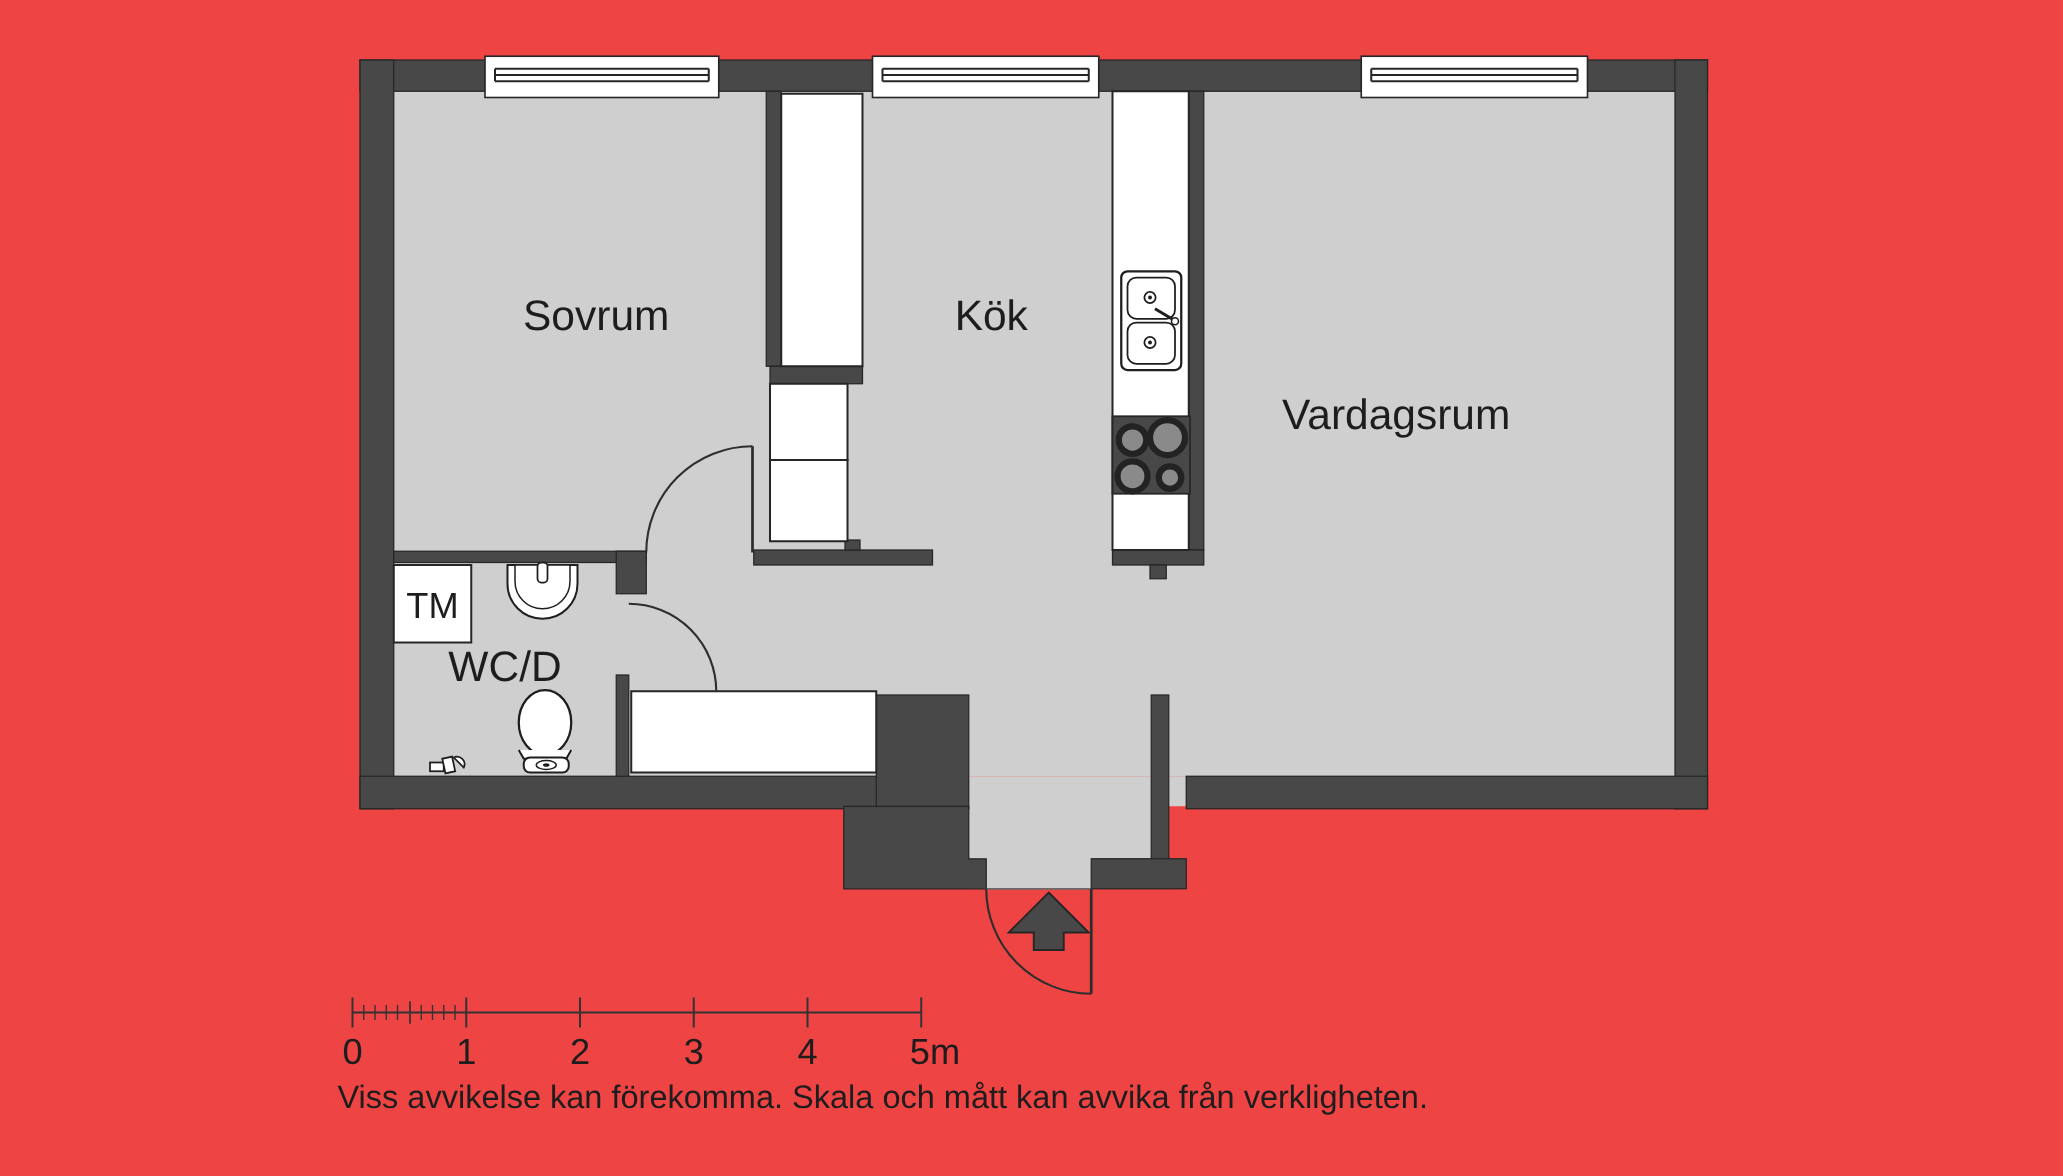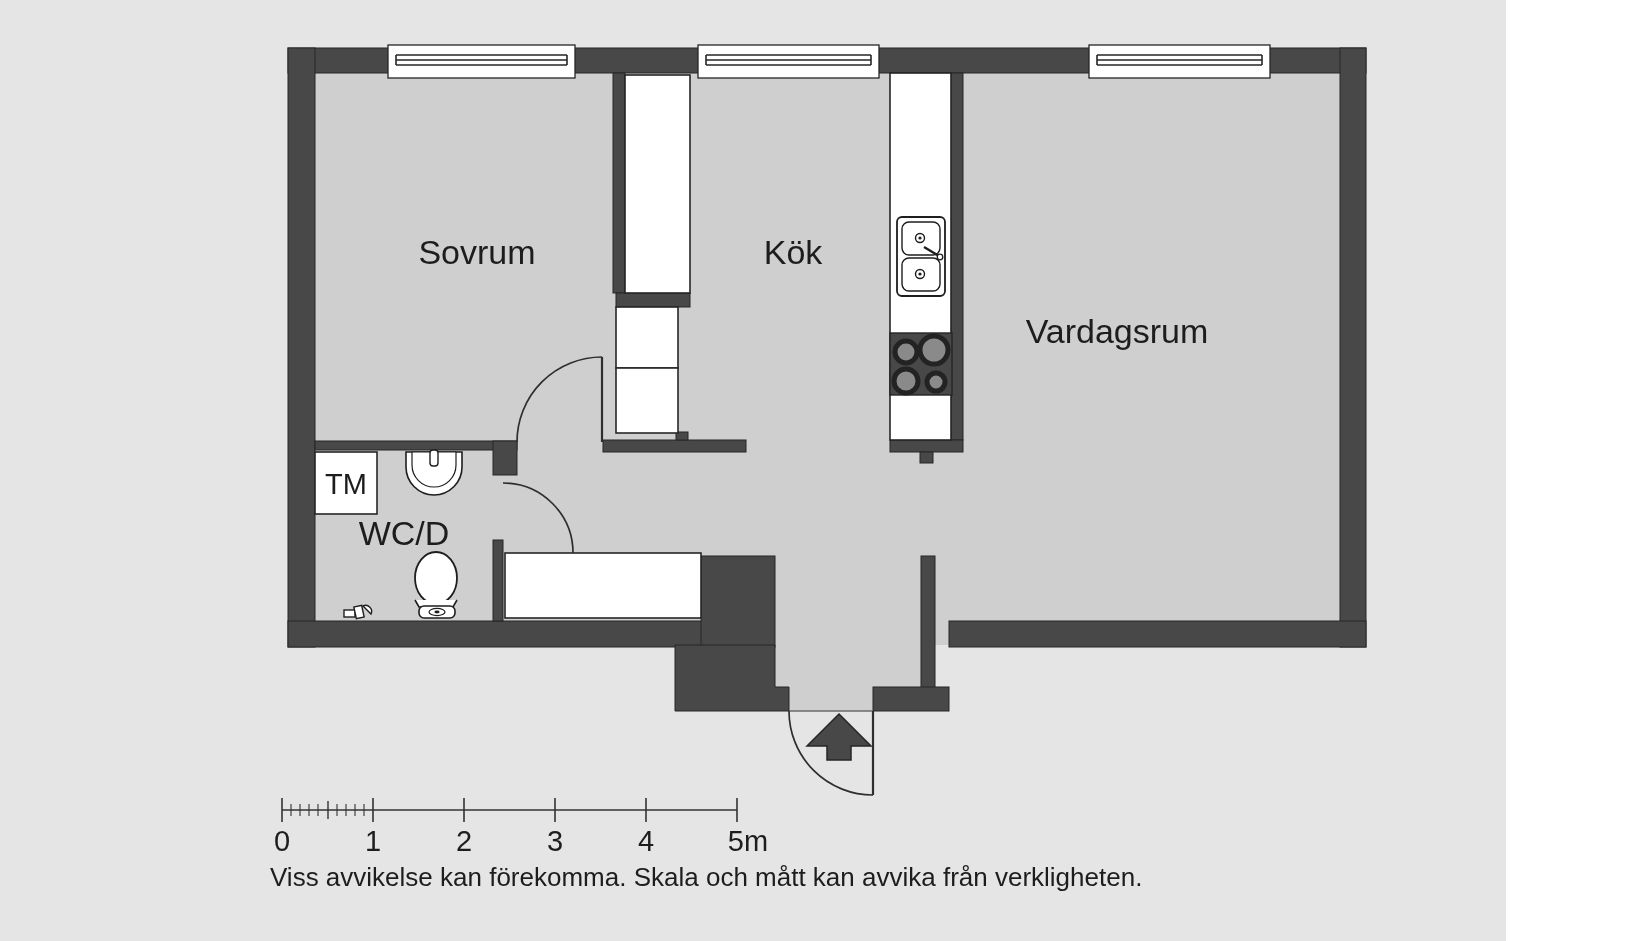--- a/index.html
+++ b/index.html
@@ -1,19 +1,19 @@
 <!DOCTYPE html>
 <html style="--wall: #484848; --floor: #cfcfcf; --outline: #262626; --text: #1d1d1d; --burner: #8a8a8a;"><head>
 <meta charset="utf-8">
 <style>
   html,body { margin:0; padding:0; background:#ffffff; }
   .page {
     position:relative;
-    width:1506px; height:941px;
-    background:#e5e5e5;
+    width:1650px; height:941px;
+    background:#ef4444;
     font-family:"Liberation Sans", sans-serif;
     overflow:hidden;
   }
   svg text {
     font-family:"Liberation Sans", sans-serif;
     fill:var(--text, #1d1d1d);
   }
   .room-label { font-size:34px; }
   .tm-label   { font-size:29px; }
   .tick-label { font-size:29px; }

